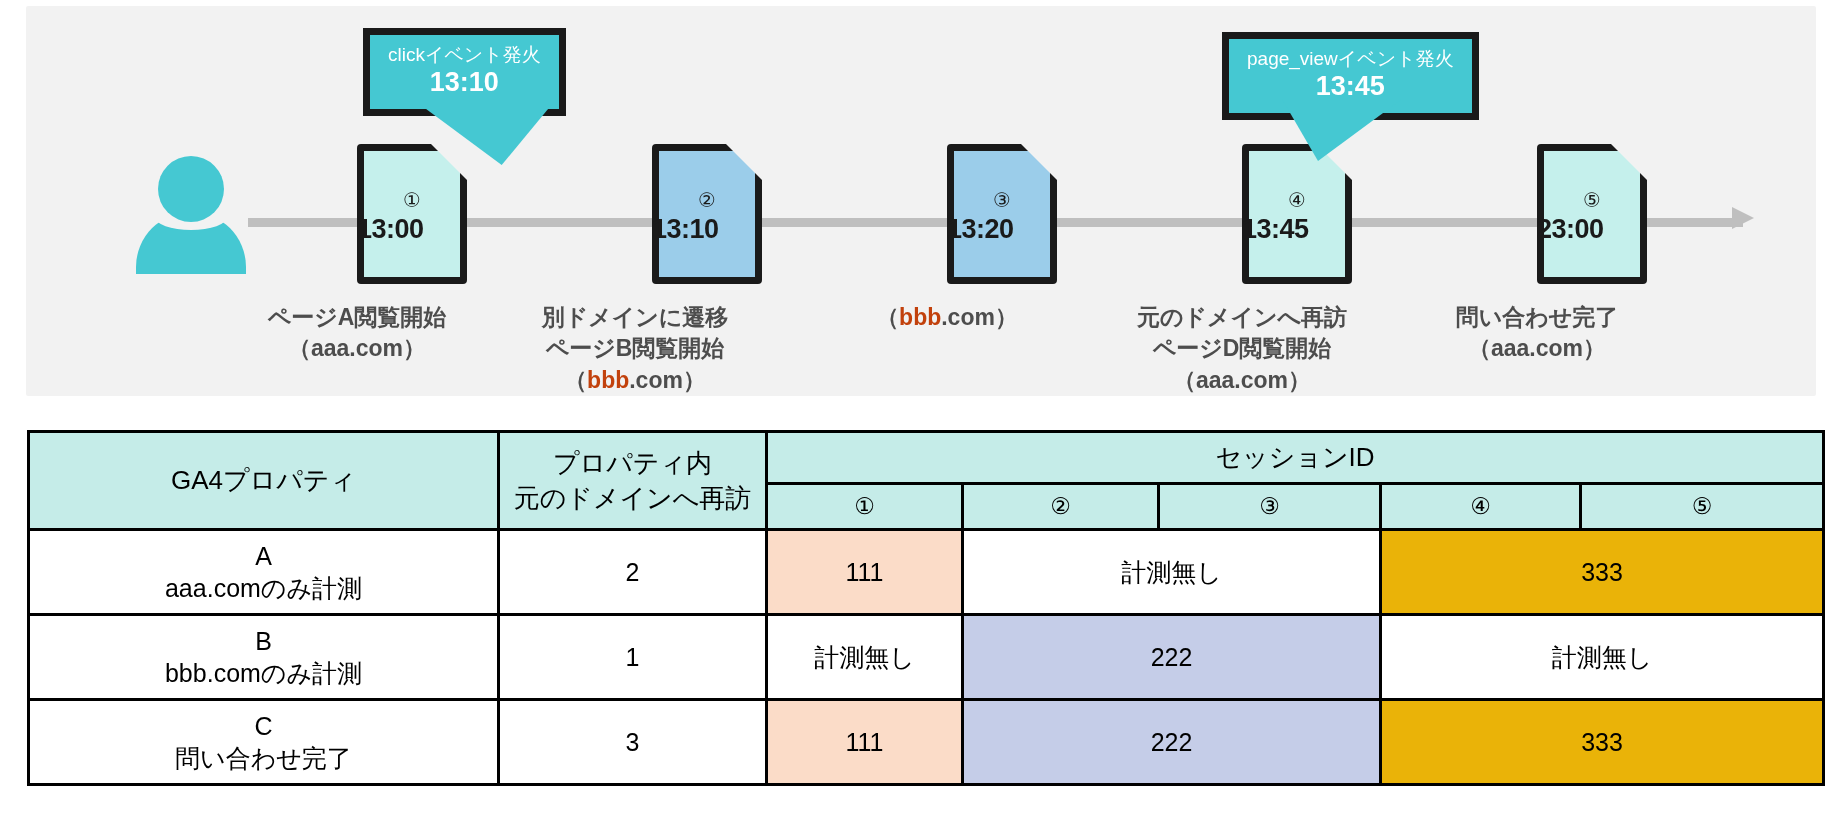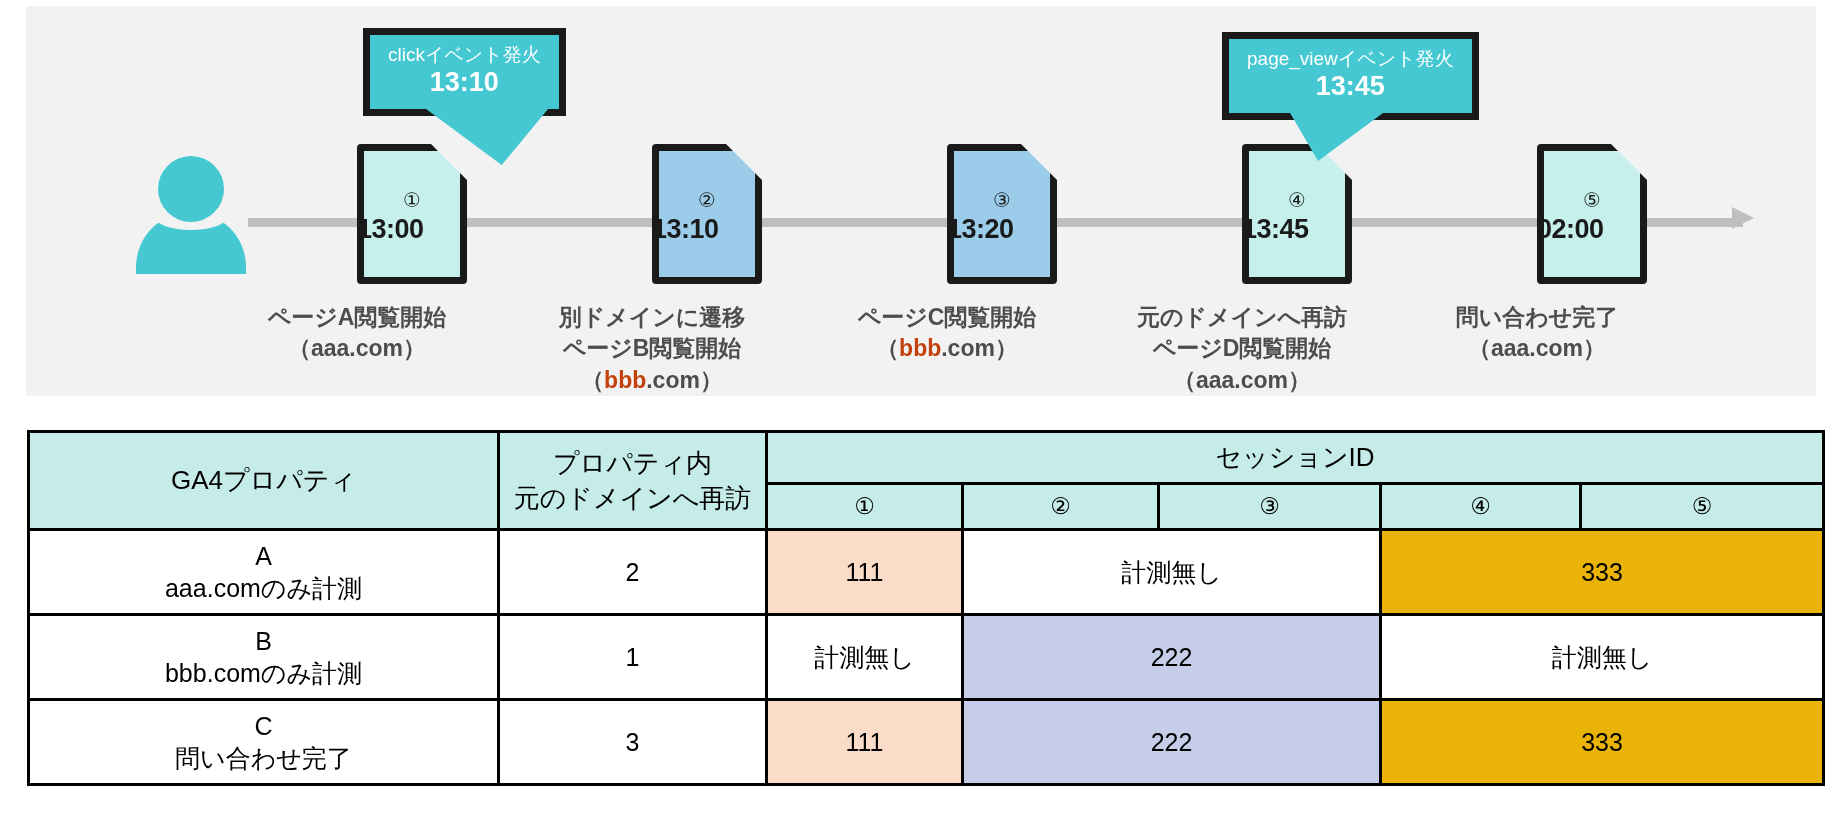--- a/index.html
+++ b/index.html
@@ -218,51 +218,50 @@
         <div class="caption" style="left: 166px;">
           <div>ページA閲覧開始</div>
           <div>（<span class="">aaa</span>.com）</div>
         </div>
         <div class="doc" style="left: 626px; --fill: #9bcdea;">
           <div class="shape"></div>
           <div class="fold"></div>
           <div class="num">②</div>
           <div class="time">13:10</div>
         </div>
-        <div class="caption" style="left: 461px;">
+        <div class="caption" style="left: 444px;">
           <div>別ドメインに遷移</div>
           <div>ページB閲覧開始</div>
           <div>（<span class="red">bbb</span>.com）</div>
         </div>
         <div class="doc" style="left: 921px; --fill: #9bcdea;">
           <div class="shape"></div>
           <div class="fold"></div>
           <div class="num">③</div>
           <div class="time">13:20</div>
         </div>
         <div class="caption" style="left: 756px;">
-          <div>ページC閲覧開始</div>
           <div>（<span class="red">bbb</span>.com）</div>
         </div>
         <div class="doc" style="left: 1216px; --fill: #c5f0ec;">
           <div class="shape"></div>
           <div class="fold"></div>
           <div class="num">④</div>
           <div class="time">13:45</div>
         </div>
         <div class="caption" style="left: 1051px; text-align: center;">
           <div>元のドメインへ再訪</div>
           <div>ページD閲覧開始</div>
           <div>（<span class="">aaa</span>.com）</div>
         </div>
         <div class="doc" style="left: 1511px; --fill: #c5f0ec;">
           <div class="shape"></div>
           <div class="fold"></div>
           <div class="num">⑤</div>
-          <div class="time">02:00</div>
+          <div class="time">23:00</div>
         </div>
         <div class="caption" style="left: 1346px;">
           <div>問い合わせ完了</div>
           <div>（<span class="">aaa</span>.com）</div>
         </div>
       </div>
 
     <div id="bubbles-layer">
         <div class="bubble" style="left: 337px; top: 22px;">
           <div class="line1">clickイベント発火</div>

